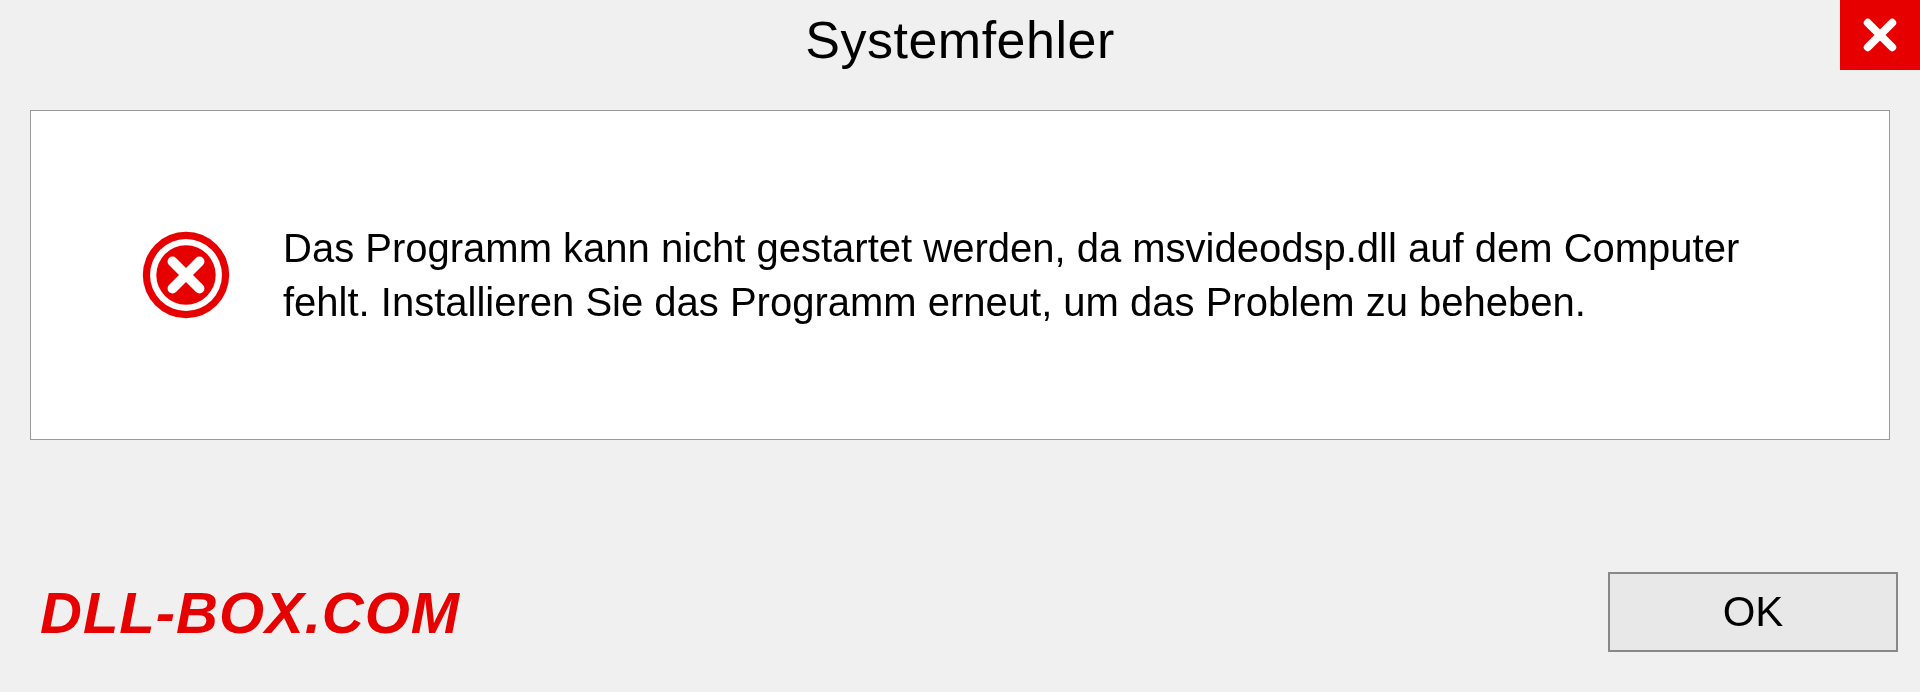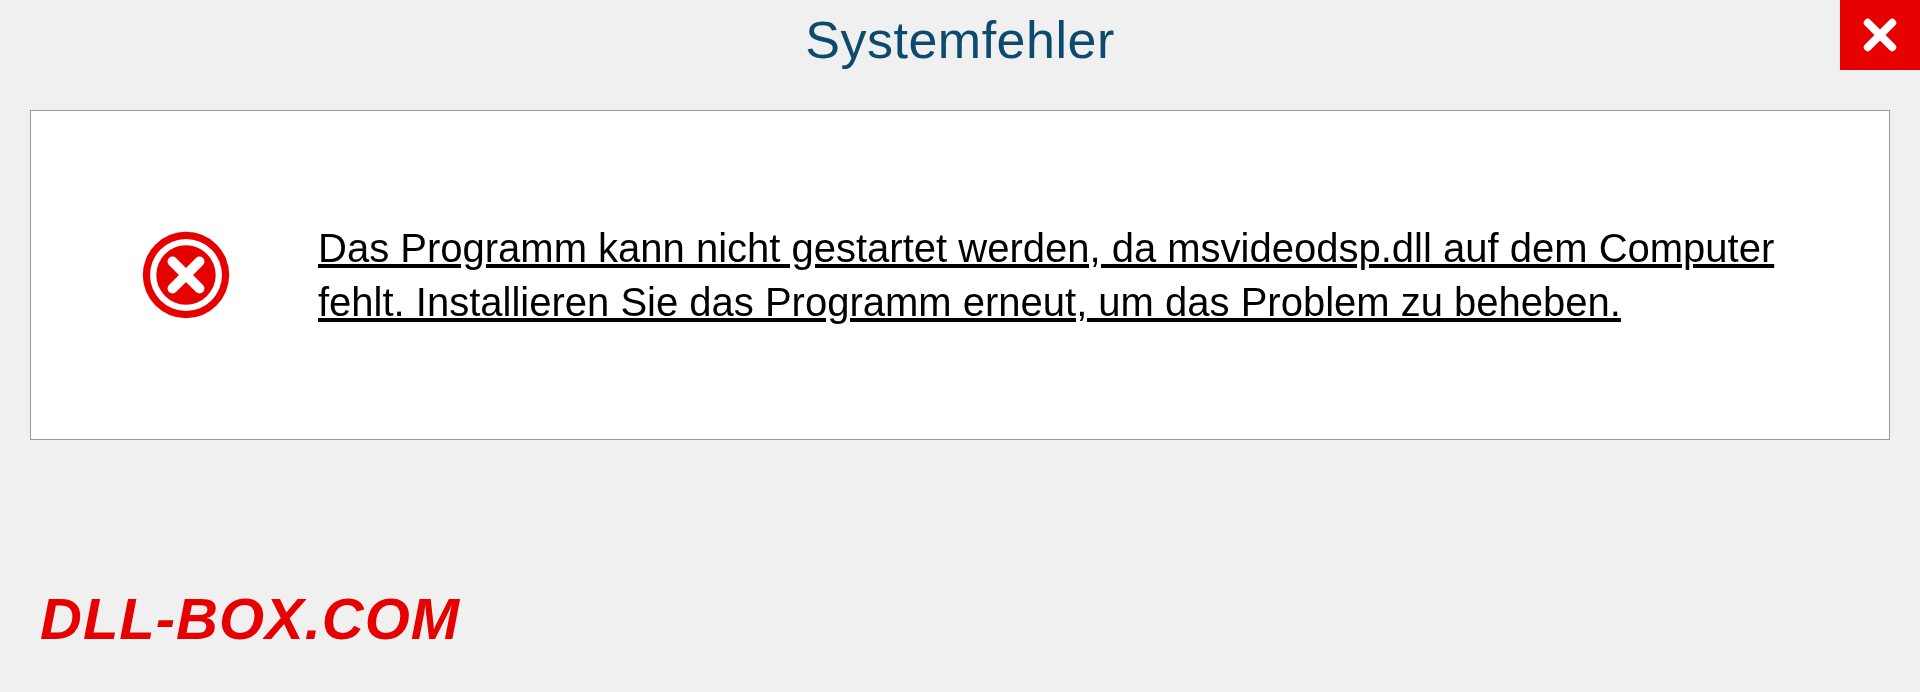--- a/index.html
+++ b/index.html
@@ -19,21 +19,21 @@
       position: relative;
       height: 80px;
       display: flex;
       align-items: center;
       justify-content: center;
       background: #f0f0f0;
     }
     .dialog-title {
       font-size: 52px;
       font-weight: normal;
-      color: #0c4a6e;
+      color: #000000;
       letter-spacing: 0.5px;
     }
     .close-button {
       position: absolute;
       right: 0;
       top: 0;
       width: 80px;
       height: 70px;
       background: #e60000;
       display: flex;
@@ -45,23 +45,22 @@
       width: 42px;
       height: 42px;
     }
     .content-panel {
       margin: 30px 30px 0 30px;
       background: #fff;
       border: 1px solid #999;
       padding: 60px 60px 60px 110px;
       display: flex;
       align-items: center;
-      gap: 87px;
+      gap: 52px;
       min-height: 330px;
-      text-decoration: underline;
     }
     .error-icon-wrap {
       flex-shrink: 0;
       width: 90px;
       height: 90px;
     }
     .error-icon-wrap svg {
       width: 90px;
       height: 90px;
     }
@@ -121,13 +120,14 @@
       <circle cx="50" cy="50" r="40" fill="#fff"></circle>
       <circle cx="50" cy="50" r="33" fill="#e60000"></circle>
       <path d="M35 35 L65 65 M65 35 L35 65" stroke="#fff" stroke-width="11" stroke-linecap="round" fill="none"></path>
     </svg>
   </div>
   <div class="error-message">Das Programm kann nicht gestartet werden, da msvideodsp.dll auf dem Computer fehlt. Installieren Sie das Programm erneut, um das Problem zu beheben.</div>
 </div>
 
 <div class="footer">
   <div class="watermark">DLL-BOX.COM</div>
+  <button class="ok-button">OK</button>
 </div>
 
 </body></html>

